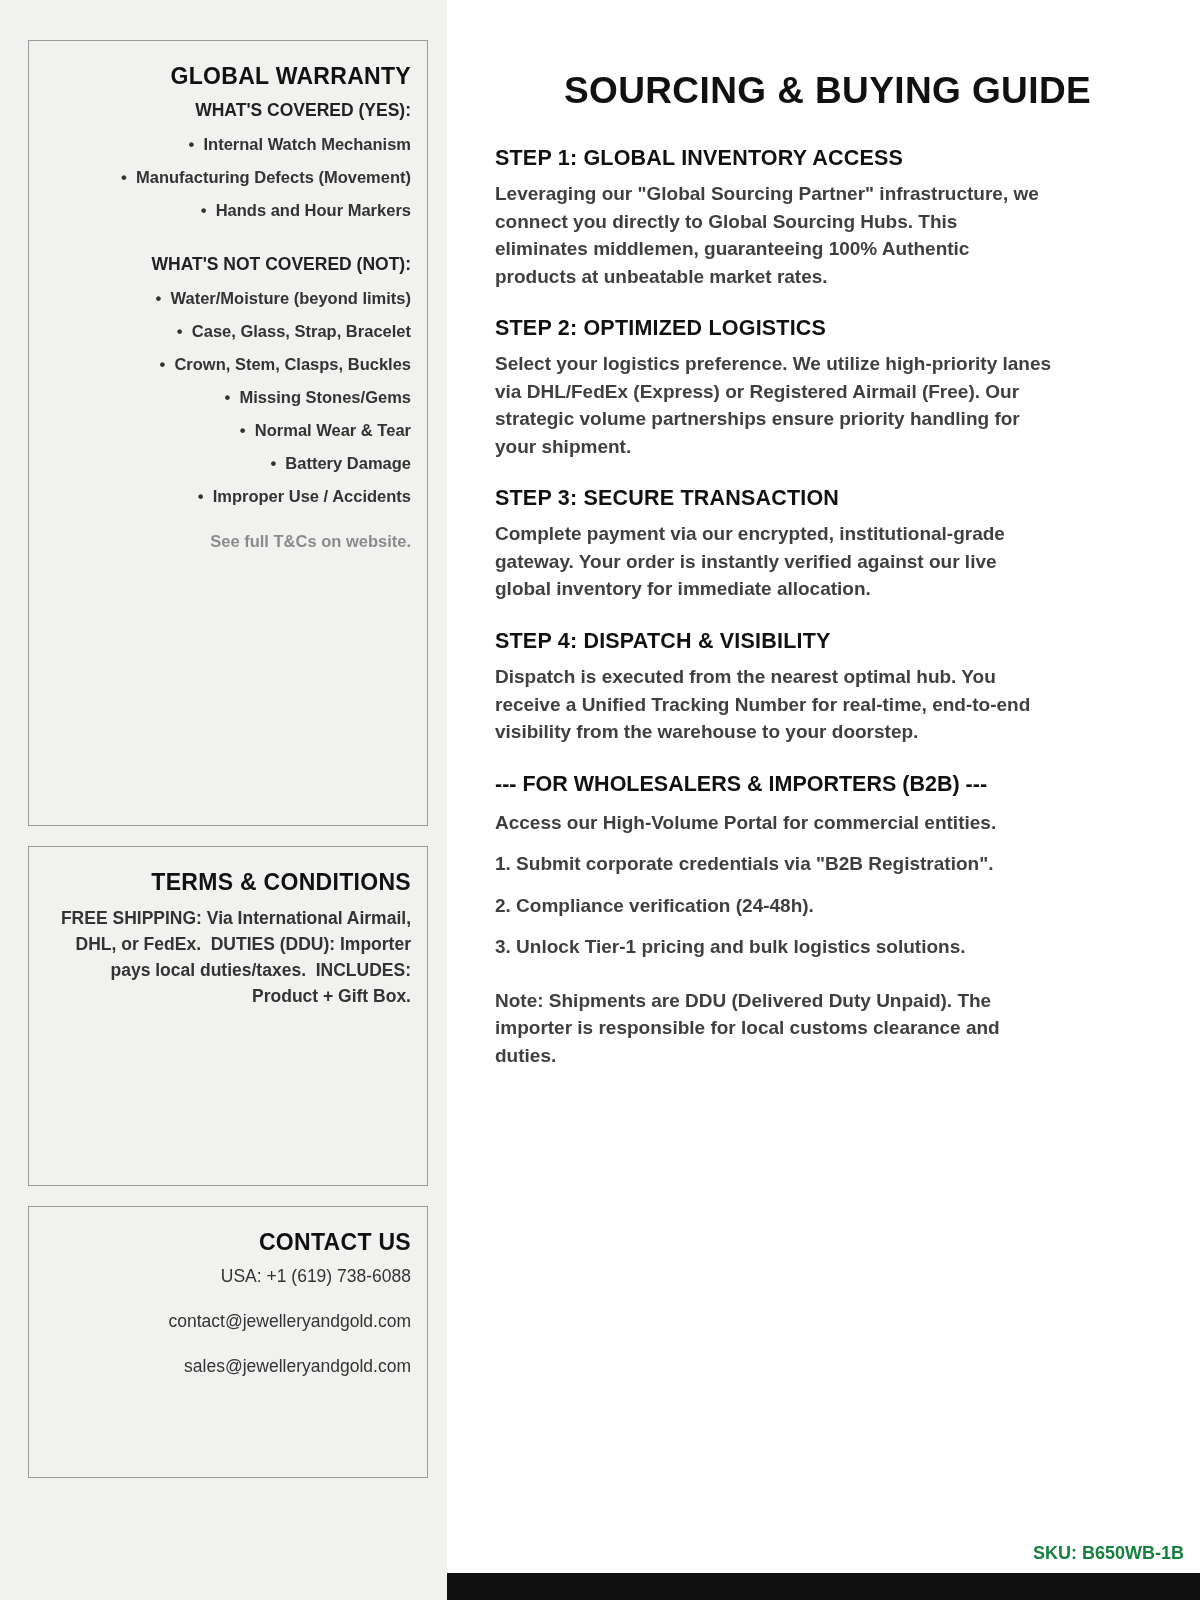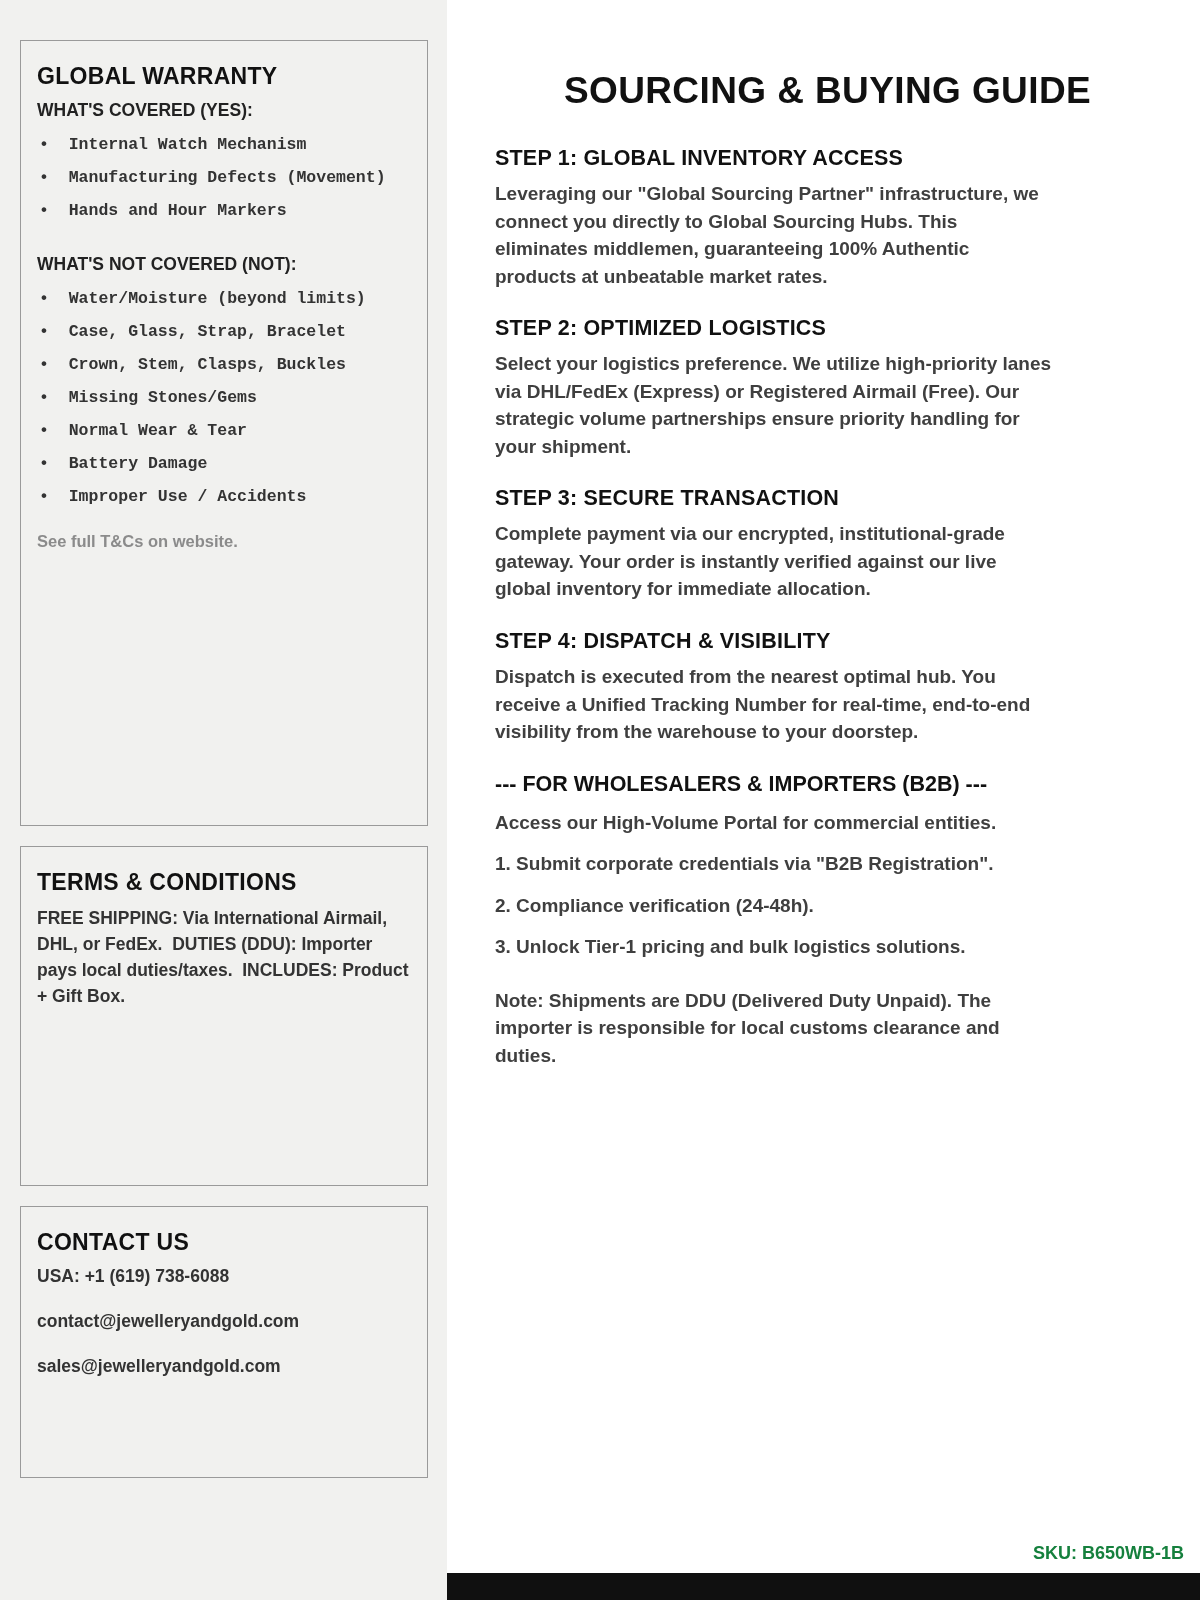--- a/index.html
+++ b/index.html
@@ -11,21 +11,22 @@
     overflow: hidden;
     color: #1a1a1a;
   }
 
   
   .sidebar {
     position: absolute;
     left: 0; top: 0;
     width: 447px; height: 1600px;
     background: #f1f1ef;
-    padding: 40px 19px 0 20px;
+    padding: 40px 19px 0 28px;
+    text-align: right;
   }
   .box {
     border: 1px solid #9a9a9a;
     background: #f1f1ef;
     padding: 22px 16px 20px 16px;
     margin-bottom: 20px;
     overflow: hidden;
   }
   .box-warranty { height: 786px; }
   .box-terms    { height: 340px; }
@@ -45,39 +46,38 @@
     margin-bottom: 14px;
   }
   .side-sub.spaced { margin-top: 34px; }
   .bullet-list { list-style: none; }
   .bullet-list li {
     font-size: 16.5px;
     font-weight: bold;
     color: #333;
     margin-bottom: 14px;
     padding-left: 2px;
-    font-family: Liberation Mono, monospace;
   }
   .bullet-list li::before { content: "\2022\00a0\00a0"; color: #333; }
   .side-note {
     margin-top: 26px;
     font-size: 16.5px;
     font-weight: bold;
     color: #8b8b8b;
   }
   .terms-body {
     font-size: 17.5px;
     font-weight: bold;
     color: #333;
     line-height: 1.48;
     white-space: pre-wrap;
   }
   .contact-line {
     font-size: 17.5px;
-    font-weight: bold;
+    font-weight: normal;
     color: #333;
     margin-bottom: 24px;
   }
 
   
   .main {
     position: absolute;
     left: 447px; top: 12px;
     width: 753px; height: 1600px;
     background: #ffffff;

